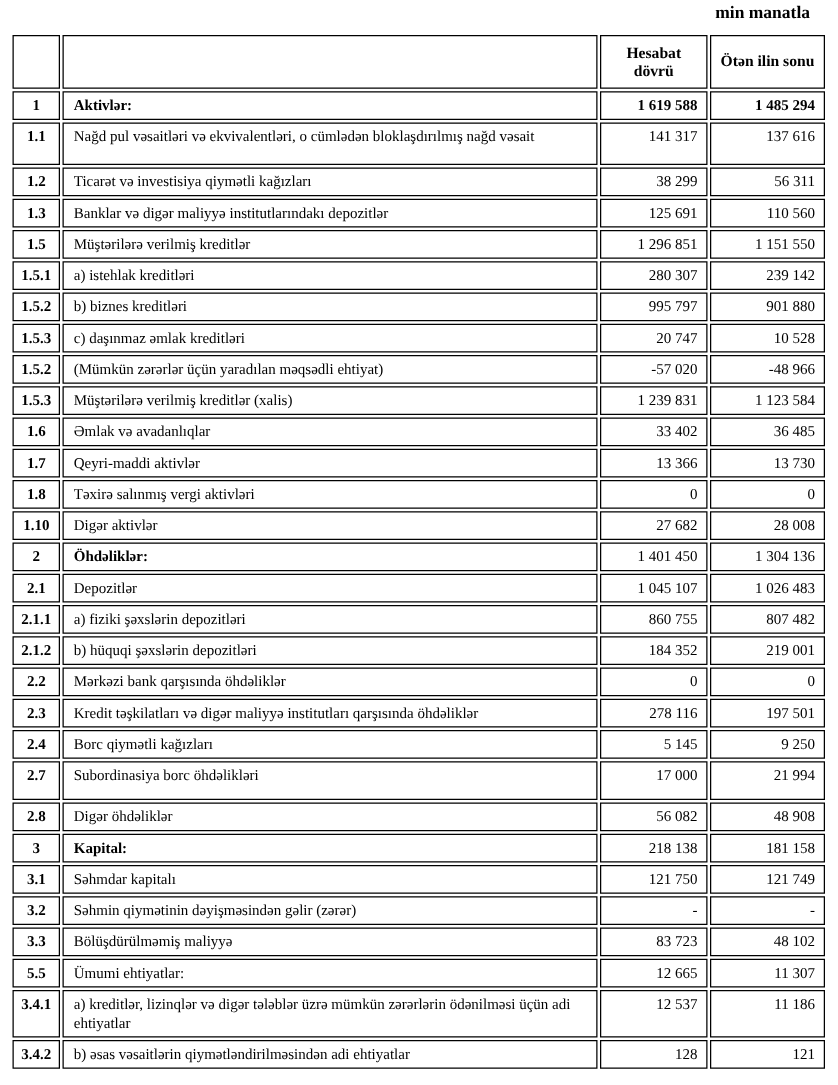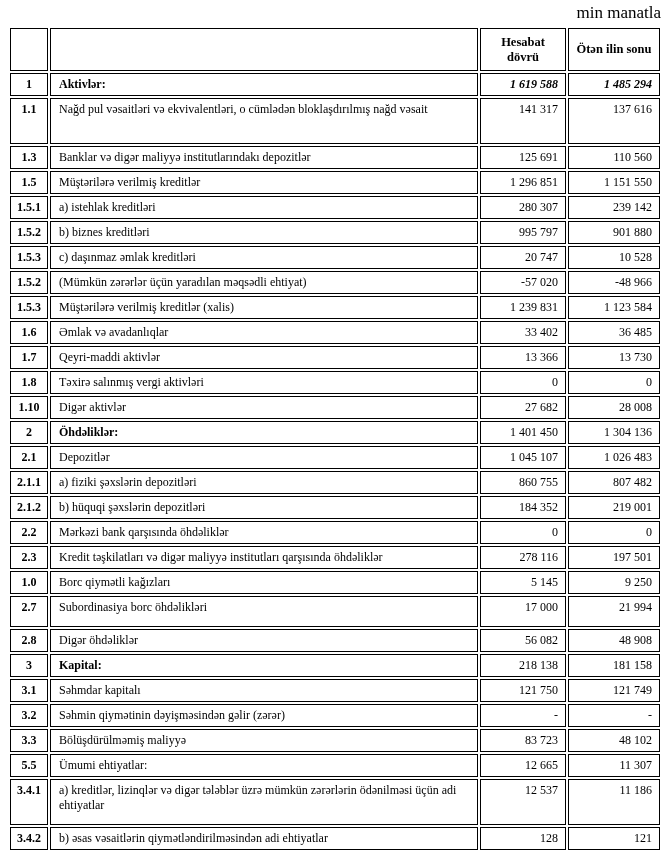--- a/index.html
+++ b/index.html
@@ -3,22 +3,22 @@
 <meta charset="utf-8">
 <style>
   html,body{margin:0;padding:0;background:#ffffff;}
   body{
     width:670px;height:868px;position:relative;overflow:hidden;
     font-family:"Liberation Serif","DejaVu Serif",serif;
     color:#000;
     -webkit-font-smoothing:antialiased;
   }
   .unit-note{
-    position:absolute;top:3px;right:9px;
-    font-size:17px;font-weight:normal;
+    position:absolute;top:3px;right:22px;
+    font-size:14px;font-weight:bold;
   }
   table.balance{
     position:absolute;left:8px;top:26px;
     border-collapse:separate;border-spacing:2px;
     table-layout:fixed;width:652px;
   }
   col.c-num{width:38px;}
   col.c-label{width:428px;}
   col.c-v1{width:86px;}
   col.c-v2{width:92px;}
@@ -33,22 +33,22 @@
   }
   th{
     font-weight:bold;text-align:center;vertical-align:middle;
     font-size:12.5px;line-height:15px;padding:5px 3px;
     height:43px;
   }
   td.c-num{font-weight:bold;text-align:center;padding:3px 1px;}
   td.c-label{text-align:left;padding-left:8px;padding-right:10px;}
   td.c-v{text-align:right;padding-right:7px;white-space:nowrap;}
   tr.bold-label td.c-label{font-weight:bold;}
-  tr.bold-values td.c-v{font-weight:bold;font-style:italic;}
-  tr.two-line td{height:46px;}
+  tr.bold-values td.c-v{font-weight:bold;}
+  tr.two-line td{height:34px;}
   tr.tall td{height:31px;margin-top:32px;}
 </style>
 </head>
 <body>
 
 <div class="unit-note">min manatla</div>
 
 <table class="balance">
   <colgroup>
     <col class="c-num">
@@ -71,20 +71,26 @@
     <td class="c-v">1 619 588</td>
     <td class="c-v">1 485 294</td>
   </tr>
       <tr class="two-line">
     <td class="c-num">1.1</td>
     <td class="c-label">Nağd pul vəsaitləri və  ekvivalentləri, o cümlədən bloklaşdırılmış nağd vəsait</td>
     <td class="c-v">141 317</td>
     <td class="c-v">137 616</td>
   </tr>
       <tr>
+    <td class="c-num">1.2</td>
+    <td class="c-label">Ticarət və investisiya qiymətli kağızları</td>
+    <td class="c-v">38 299</td>
+    <td class="c-v">56 311</td>
+  </tr>
+      <tr>
     <td class="c-num">1.3</td>
     <td class="c-label">Banklar və digər maliyyə institutlarındakı depozitlər</td>
     <td class="c-v">125 691</td>
     <td class="c-v">110 560</td>
   </tr>
       <tr>
     <td class="c-num">1.5</td>
     <td class="c-label">Müştərilərə verilmiş kreditlər</td>
     <td class="c-v">1 296 851</td>
     <td class="c-v">1 151 550</td>
@@ -173,21 +179,21 @@
     <td class="c-v">0</td>
     <td class="c-v">0</td>
   </tr>
       <tr>
     <td class="c-num">2.3</td>
     <td class="c-label">Kredit təşkilatları və digər maliyyə institutları qarşısında öhdəliklər</td>
     <td class="c-v">278 116</td>
     <td class="c-v">197 501</td>
   </tr>
       <tr>
-    <td class="c-num">1.0</td>
+    <td class="c-num">2.4</td>
     <td class="c-label">Borc qiymətli kağızları</td>
     <td class="c-v">5 145</td>
     <td class="c-v">9 250</td>
   </tr>
       <tr class="tall">
     <td class="c-num">2.7</td>
     <td class="c-label">Subordinasiya borc öhdəlikləri</td>
     <td class="c-v">17 000</td>
     <td class="c-v">21 994</td>
   </tr>

